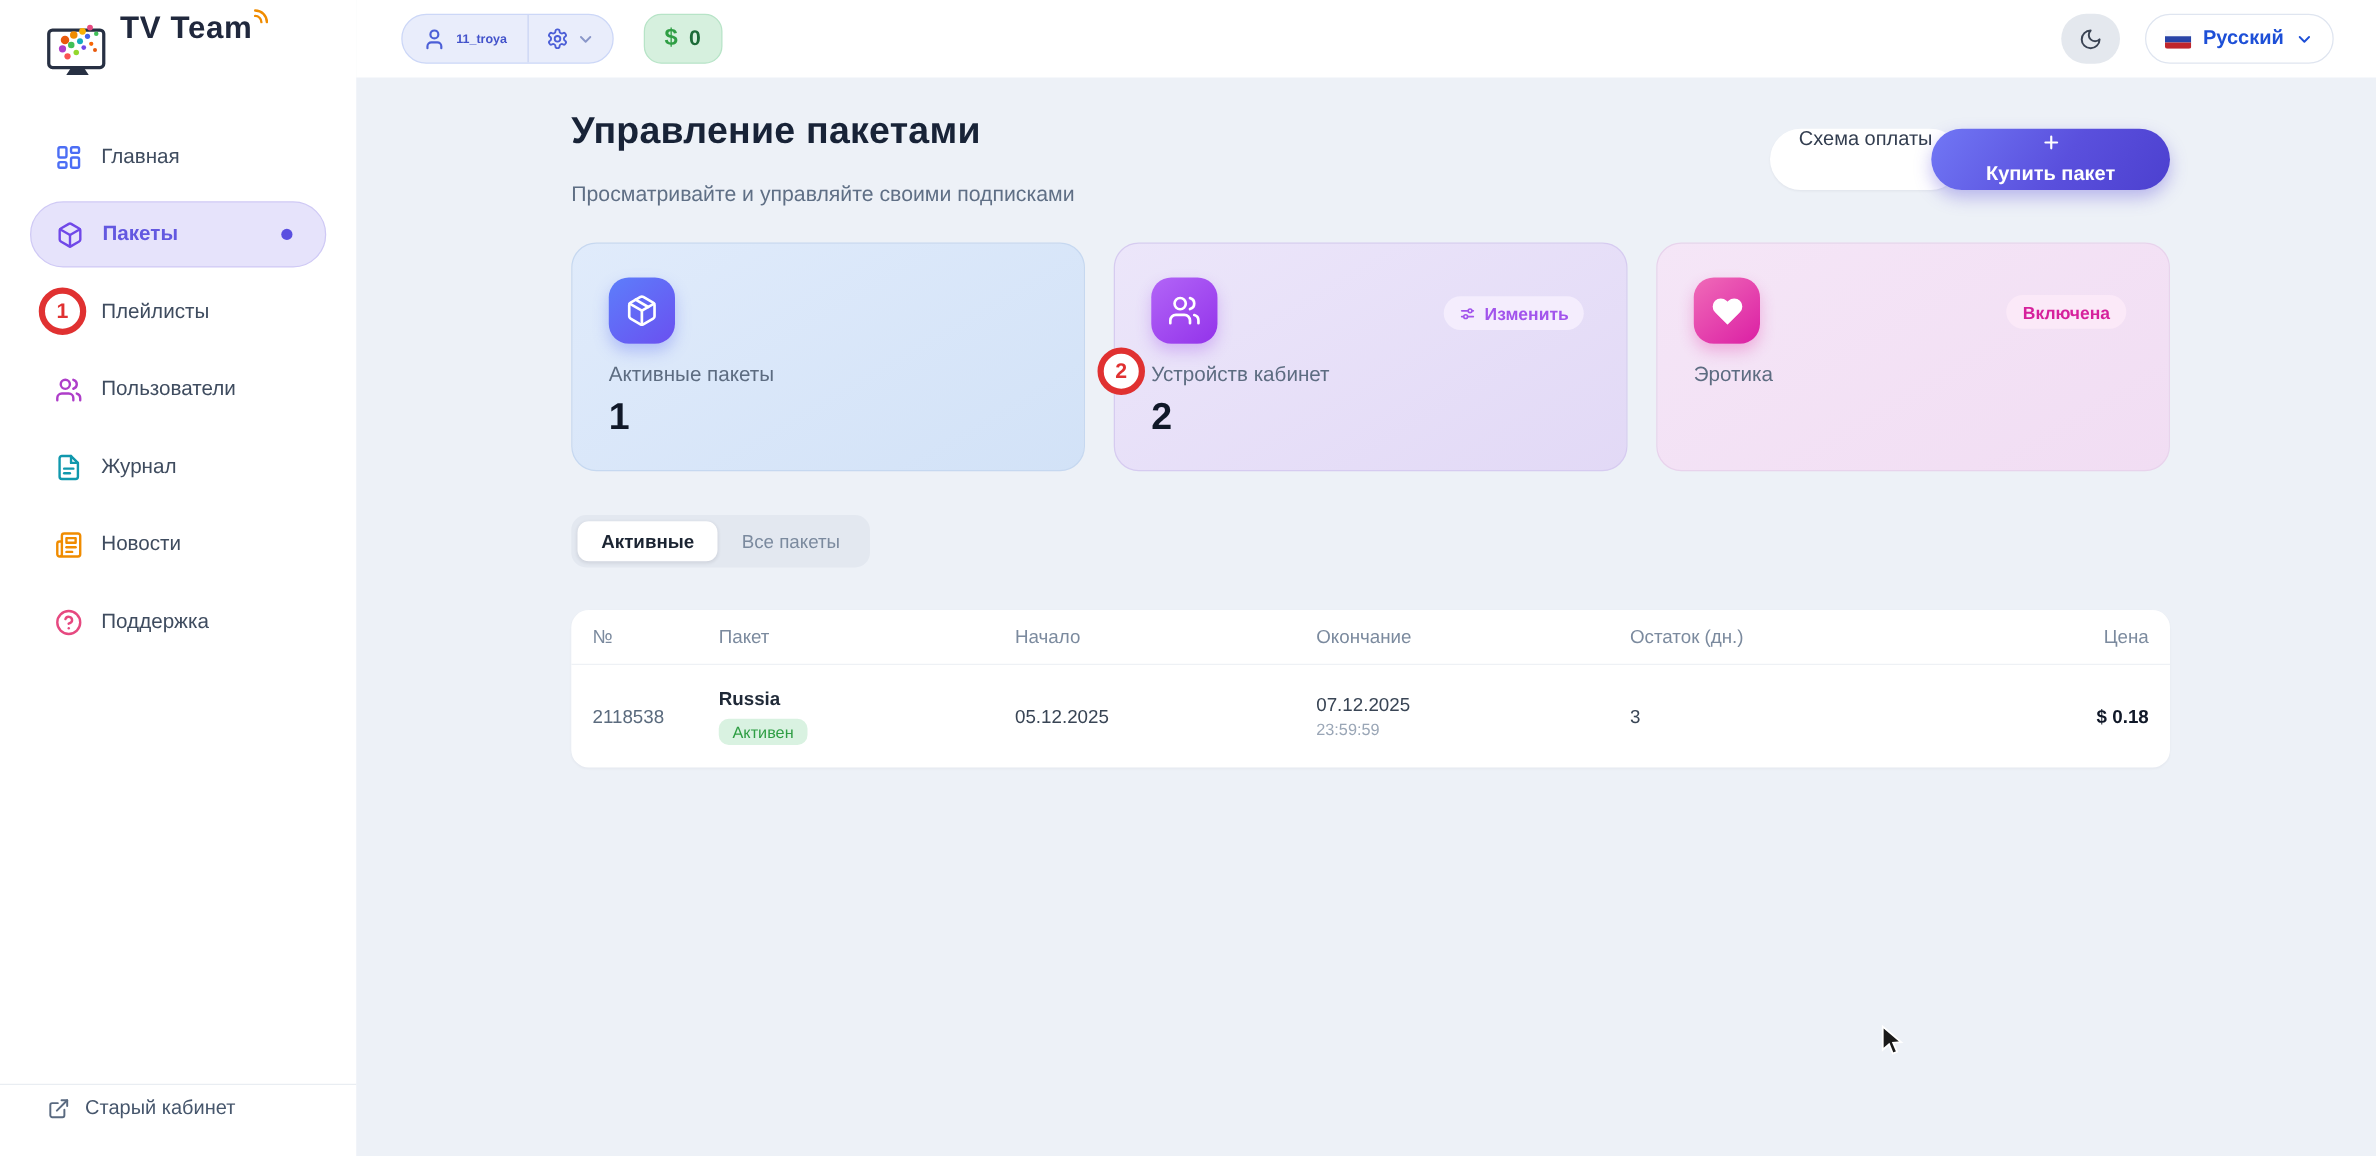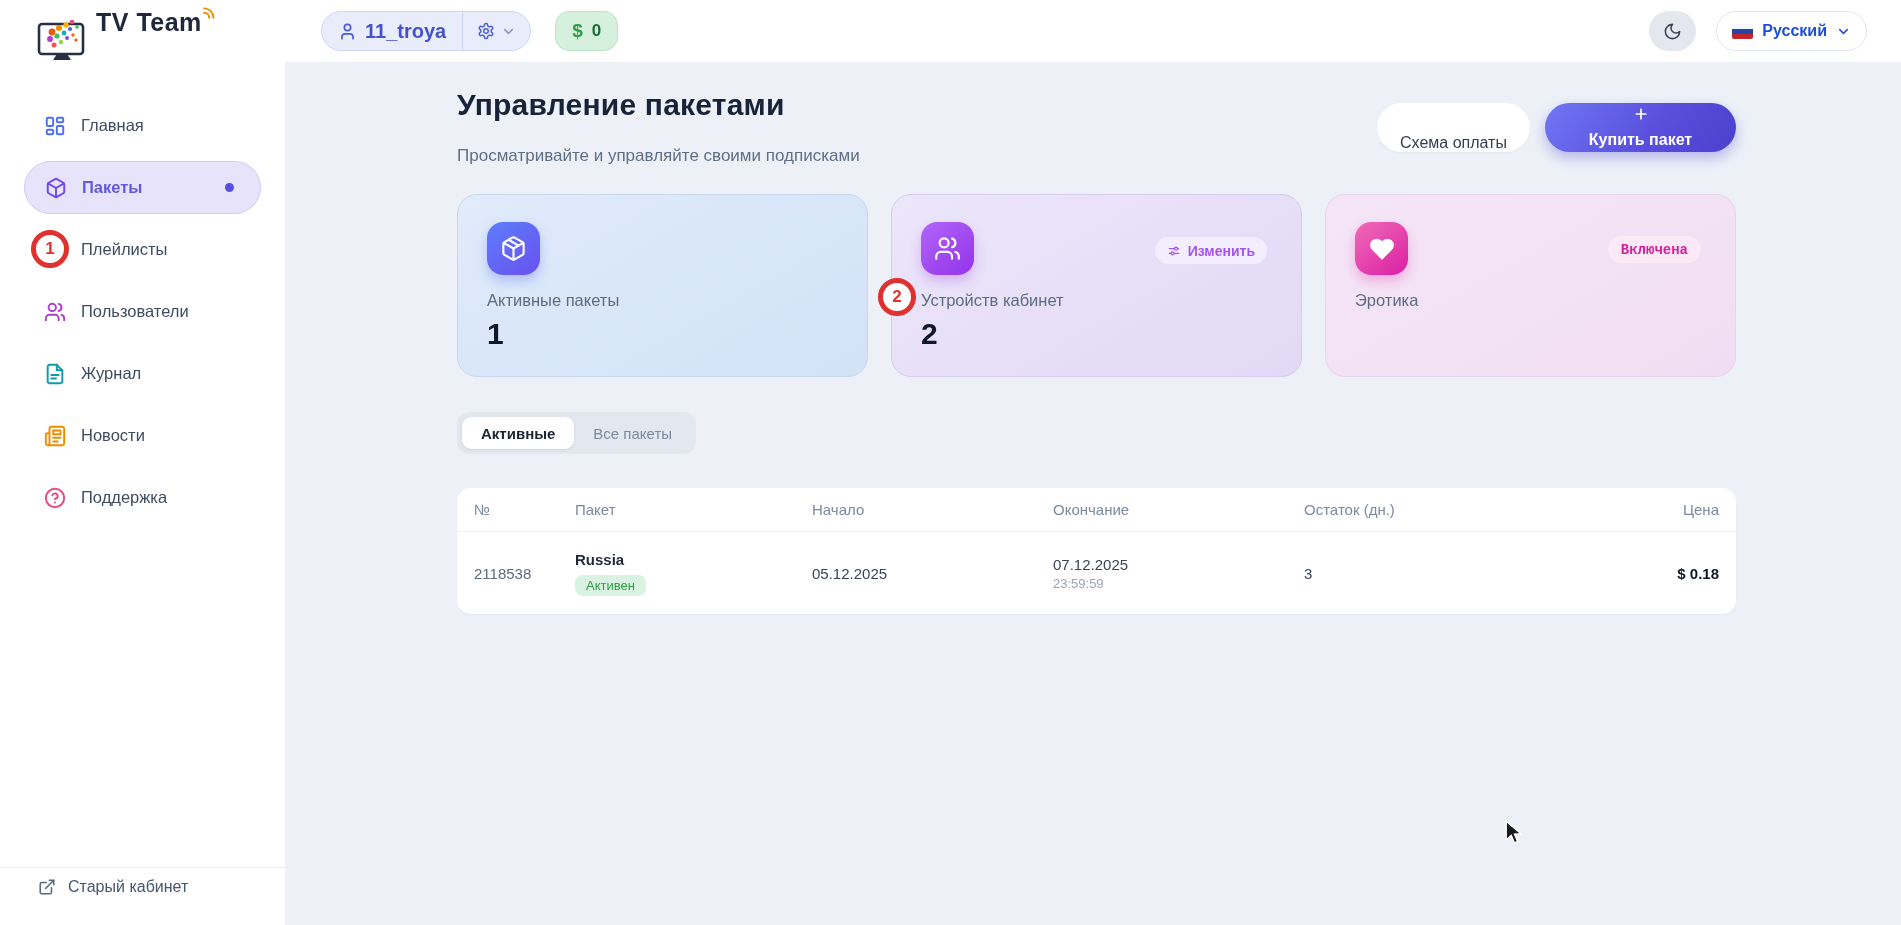--- a/index.html
+++ b/index.html
@@ -6,21 +6,21 @@
   html,body { width:1901px; height:925px; }
   body { font-family:"Liberation Sans", sans-serif; background:#edf1f7; position:relative; overflow:hidden; }
 
   .root { position:absolute; inset:0; width:1901px; height:925px; }
 
   
   .topbar { position:absolute; left:285px; top:0; right:0; height:62px; background:#ffffff; display:flex; align-items:center; padding:0 34px 0 36px; }
   .user-pill { height:40px; background:#e9edfb; border:1px solid #ccd7f7; border-radius:20px; display:flex; align-items:center; overflow:hidden; }
   .user-seg { display:flex; align-items:center; gap:8px; padding:0 16px; height:100%; cursor:pointer; }
   .user-seg.right { padding:0 14px; gap:6px; border-left:1px solid #c9d4f4; }
-  .user-name { font-size:20px; font-weight:bold; color:#4353cb; }
+  .user-name { font-size:10px; font-weight:bold; color:#4353cb; }
   .icon-blue { color:#4c5fd7; display:flex; }
   .chev { color:#8a97c9; display:flex; }
   .balance-pill { height:40px; margin-left:24px; background:#d6f0de; border:1px solid #b7e4c7; border-radius:14px; display:flex; align-items:center; gap:9px; padding:0 16px; cursor:pointer; }
   .balance-cur { color:#2f9e44; font-size:19px; font-weight:bold; }
   .balance-amt { color:#1d6b38; font-size:17px; font-weight:bold; }
   .topbar-spacer { flex:1; }
   .moon-btn { width:47px; height:40px; border-radius:20px; background:#e4e8ee; display:flex; align-items:center; justify-content:center; color:#3b4454; cursor:pointer; }
   .lang-btn { margin-left:20px; height:40px; border-radius:20px; background:#ffffff; border:1px solid #dfe5f0; display:flex; align-items:center; gap:9px; padding:0 15px; cursor:pointer; }
   .flag { width:21px; height:15px; border-radius:2px; overflow:hidden; display:flex; flex-direction:column; box-shadow:0 0 0 1px rgba(0,0,0,.06) inset; }
   .flag i { flex:1; display:block; }
@@ -48,37 +48,37 @@
   .c-orange { color:#f08c00; }
   .c-pink   { color:#e64980; }
   .sidebar-divider { position:absolute; left:0; right:0; top:867px; height:1px; background:#e9edf2; }
   .sidebar-footer { position:absolute; left:38px; top:878px; display:flex; align-items:center; gap:12px; cursor:pointer; }
   .sidebar-footer .ext { color:#5a6a80; display:flex; }
   .sidebar-footer span { font-size:16px; color:#46566c; }
 
   
   .page-title { position:absolute; left:457px; top:88px; font-size:30px; font-weight:bold; color:#182337; letter-spacing:.2px; }
   .page-subtitle { position:absolute; left:457px; top:146px; font-size:17px; color:#5f6f85; }
-  .btn-secondary { position:absolute; left:1377px; top:103px; width:153px; height:49px; background:#ffffff; border-radius:25px; display:flex; align-items:flex-end; justify-content:center; font-size:16px; color:#323d4f; cursor:pointer; box-shadow:0 1px 2px rgba(16,24,40,.05); }
+  .btn-secondary { position:absolute; left:1416px; top:103px; width:153px; height:49px; background:#ffffff; border-radius:25px; display:flex; align-items:flex-start; justify-content:center; font-size:16px; color:#323d4f; cursor:pointer; box-shadow:0 1px 2px rgba(16,24,40,.05); }
   .btn-primary { position:absolute; left:1545px; top:103px; width:191px; height:49px; border-radius:25px; background:linear-gradient(125deg,#7177f5 0%,#5a50dd 55%,#4c40cf 100%); display:flex; align-items:center; justify-content:center; gap:9px; color:#ffffff; font-size:16px; font-weight:bold; cursor:pointer; box-shadow:0 6px 14px rgba(83,70,214,.35);flex-direction:column; }
   .btn-primary .plus { display:flex; }
 
   
   .card { position:absolute; top:194px; width:411px; height:183px; border-radius:20px; padding:27px 29px; }
   .card1 { left:457px;  background:linear-gradient(150deg,#e0ebfb,#d2e2f7); border:1px solid #c6d8f0; }
   .card2 { left:891px;  background:linear-gradient(150deg,#ece6fa,#e2d9f6); border:1px solid #d6cbf0; }
   .card3 { left:1325px; background:linear-gradient(150deg,#f5e6f7,#f1ddf3); border:1px solid #e8d3ec; }
   .card-icon { width:53px; height:53px; border-radius:16px; display:flex; align-items:center; justify-content:center; color:#fff; }
   .ci1 { background:linear-gradient(140deg,#5d7efb,#6a50f0); box-shadow:0 6px 12px rgba(93,110,246,.35); }
   .ci2 { background:linear-gradient(140deg,#b265f7,#9333ea); box-shadow:0 6px 12px rgba(154,70,236,.3); }
   .ci3 { background:linear-gradient(140deg,#f06bb8,#db1fa4); box-shadow:0 6px 12px rgba(224,45,162,.3); }
   .card-label { margin-top:16px; font-size:16.5px; color:#5d6c81; }
   .card-value { margin-top:7px; font-size:30px; font-weight:bold; color:#101828; }
   .card-action { position:absolute; right:34px; top:42px; height:27px; padding:0 12px; border-radius:14px; background:#f4edfd; display:flex; align-items:center; gap:7px; color:#a254ec; font-size:14px; font-weight:bold; cursor:pointer; }
-  .card-badge { position:absolute; right:34px; top:41px; height:27px; padding:0 13px; border-radius:14px; background:#fbe9f8; display:flex; align-items:center; color:#d6219c; font-size:14px; font-weight:bold;font-family:Liberation Mono, monospace; }
+  .card-badge { position:absolute; right:34px; top:41px; height:27px; padding:0 13px; border-radius:14px; background:#fbe9f8; display:flex; align-items:center; color:#d6219c; font-size:14px; font-weight:bold; }
 
   
   .tabs { position:absolute; left:457px; top:412px; height:42px; background:#e3e8f0; border-radius:12px; display:flex; align-items:center; padding:5px; }
   .tab { height:32px; padding:0 19px; display:flex; align-items:center; font-size:15px; border-radius:9px; cursor:pointer; color:#7b8a9e; }
   .tab.active { background:#ffffff; color:#1b2432; font-weight:bold; box-shadow:0 1px 3px rgba(16,24,40,.1); }
 
   
   .table { position:absolute; left:457px; top:488px; width:1279px; background:#ffffff; border-radius:14px; overflow:hidden; box-shadow:0 1px 2px rgba(16,24,40,.04); }
   .thead, .trow { display:grid; grid-template-columns:101px 237px 241px 251px 300px 1fr; padding:0 17px; align-items:center; }
   .thead { height:44px; border-bottom:1px solid #eef1f5; }

